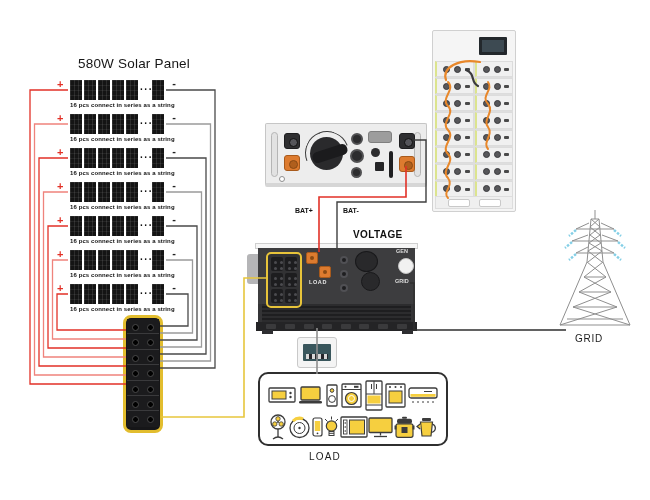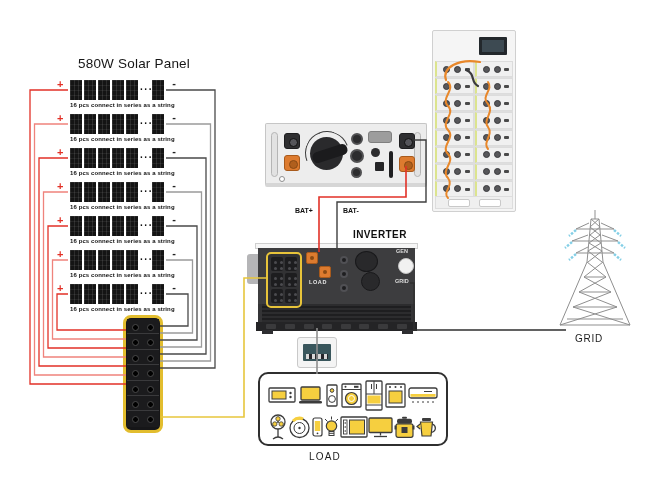--- a/index.html
+++ b/index.html
@@ -333,21 +333,21 @@
       <span class="rack-slot"></span>
     </div>
   </div>
   <svg class="rack-cables" width="84" height="182">
     <path d="M14,50 C10,38 26,28 48,32" fill="none" stroke="#e8872a" stroke-width="2.2" stroke-linecap="round"></path>
     <path d="M16,52 C24,60 8,68 16,76 C24,84 8,92 16,100 C24,108 8,116 16,124 C24,132 8,140 16,148 C22,156 10,162 16,168" fill="none" stroke="#e8872a" stroke-width="2" stroke-linecap="round"></path>
     <path d="M56,52 C62,60 48,66 56,74 C63,82 50,90 56,97 C62,105 50,112 56,119" fill="none" stroke="#e8872a" stroke-width="2" stroke-linecap="round"></path>
     <path d="M34,40 C44,44 38,52 46,56" fill="none" stroke="#3b3b3d" stroke-width="2.2" stroke-linecap="round"></path>
   </svg>
 
-  <div class="inv-title">INVERTER</div>
+  <div class="inv-title">VOLTAGE</div>
   <div class="inv-lid"></div>
   <div class="inv-body"></div>
   <div class="inv-lower"></div>
   <div class="inv-base">
     <span class="inv-nub"></span>
       <span class="inv-nub"></span>
       <span class="inv-nub"></span>
       <span class="inv-nub"></span>
       <span class="inv-nub"></span>
       <span class="inv-nub"></span>

